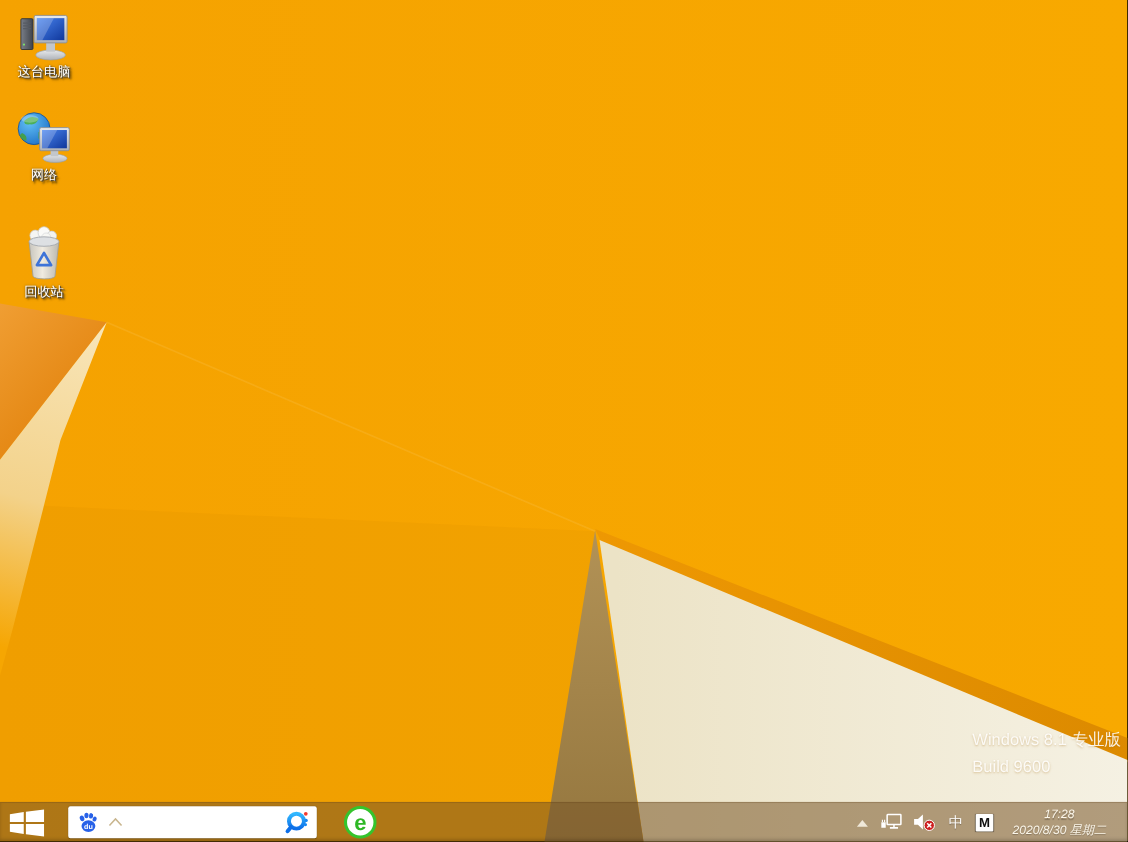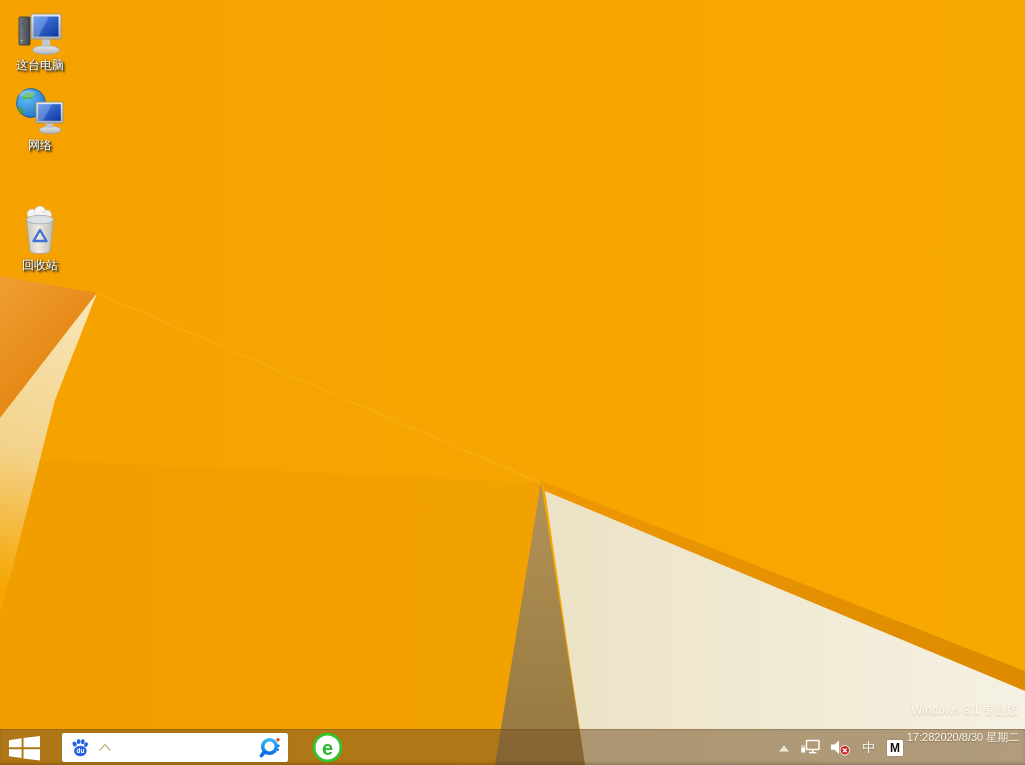--- a/index.html
+++ b/index.html
@@ -14,27 +14,27 @@
   
   .desktop-icon{
     position:absolute;left:8px;width:64px;text-align:center;cursor:default;z-index:2;
   }
   .desktop-icon .ic{height:50px;display:flex;align-items:flex-end;justify-content:center;}
   .desktop-icon .lbl{
     margin-top:2px;font-size:12px;color:#fff;line-height:14px;
     text-shadow:1px 1px 0 rgba(70,70,70,.95),2px 2px 2px rgba(0,0,0,.75),0 0 2px rgba(0,0,0,.6);
   }
   #di-0{top:6px;}
-  #di-1{top:86px;}
+  #di-1{top:100px;}
   #di-2{top:206px;font-family:Liberation Serif, serif;}
 
   
   .watermark{
-    position:absolute;right:6px;bottom:42px;z-index:2;text-align:left;
-    font-size:12px;line-height:25px;color:rgba(255,255,255,.88);
+    position:absolute;right:6px;bottom:55px;z-index:2;text-align:left;
+    font-size:15px;line-height:25px;color:rgba(255,255,255,.88);
     text-shadow:0 1px 2px rgba(160,100,0,.35);
   }
 
   
   .taskbar{
     position:absolute;left:0;right:0;bottom:0;height:35px;z-index:3;
     background:rgba(120,85,40,.55);
     border-top:1px solid rgba(90,60,20,.25);
     box-shadow:inset 0 -2px 3px rgba(0,0,0,.18);
   }
@@ -62,23 +62,24 @@
     position:absolute;right:122px;top:0;height:35px;display:flex;align-items:center;gap:9px;
   }
   .tray .titem{display:flex;align-items:center;justify-content:center;height:35px;cursor:pointer;}
   .ime-lang{font-size:13px;color:#fff;width:18px;text-align:center;text-shadow:0 1px 1px rgba(0,0,0,.3);}
   .ime-m{
     width:16px;height:16px;background:#fff;border-radius:1px;color:#111;font-weight:bold;
     font-size:12px;line-height:16px;text-align:center;box-shadow:0 0 1px rgba(0,0,0,.5);
   }
   .clock{
     position:absolute;right:5px;top:0;height:35px;width:114px;cursor:pointer;
-    display:flex;justify-content:center;text-align:center;
+    display:flex;flex-direction:column;justify-content:center;text-align:center;
     color:#FBF6EA;font-size:11px;line-height:14px;text-shadow:0 1px 1px rgba(0,0,0,.25);
     white-space:nowrap;
+    font-style:italic;
   }
 </style>
 </head>
 <body>
 
 <div class="screen">
 
   <svg class="wallpaper" viewBox="0 0 1025 765" preserveAspectRatio="none">
     <defs>
       <linearGradient id="bgGrad" x1="0" y1="0" x2="1" y2="0">
@@ -196,20 +197,21 @@
         <path d="M9.5,16 C9.5,19.6 36.5,19.6 36.5,16 L33,47 C33,50.4 13.5,50.4 13,47 Z" fill="url(#binG)" opacity="0.92" stroke="#9AA0A6" stroke-width="0.8"></path>
         <ellipse cx="23" cy="15.6" rx="13.5" ry="4.3" fill="#DDE0E3" stroke="#A9ADB2" stroke-width="0.9"></ellipse>
         <path d="M23,26 l6.5,11 h-13 Z" fill="none" stroke="#3E74D8" stroke-width="2.4" stroke-linejoin="round"></path>
       </svg>
     </div>
     <div class="lbl">回收站</div>
   </div>
 
   <div class="watermark">
     <div>Windows 8.1 专业版</div>
+    <div>Build 9600</div>
   </div>
 
   <div class="taskbar">
 
     <button class="start-btn">
       <svg width="33" height="26" viewBox="0 0 34 26">
         <polygon points="1,5 14,3 14,12.2 1,12.2" fill="#fff"></polygon>
         <polygon points="16,2.7 33,0.6 33,12.2 16,12.2" fill="#fff"></polygon>
         <polygon points="1,14.2 14,14.2 14,23.4 1,21.4" fill="#fff"></polygon>
         <polygon points="16,14.2 33,14.2 33,25.8 16,23.7" fill="#fff"></polygon>

